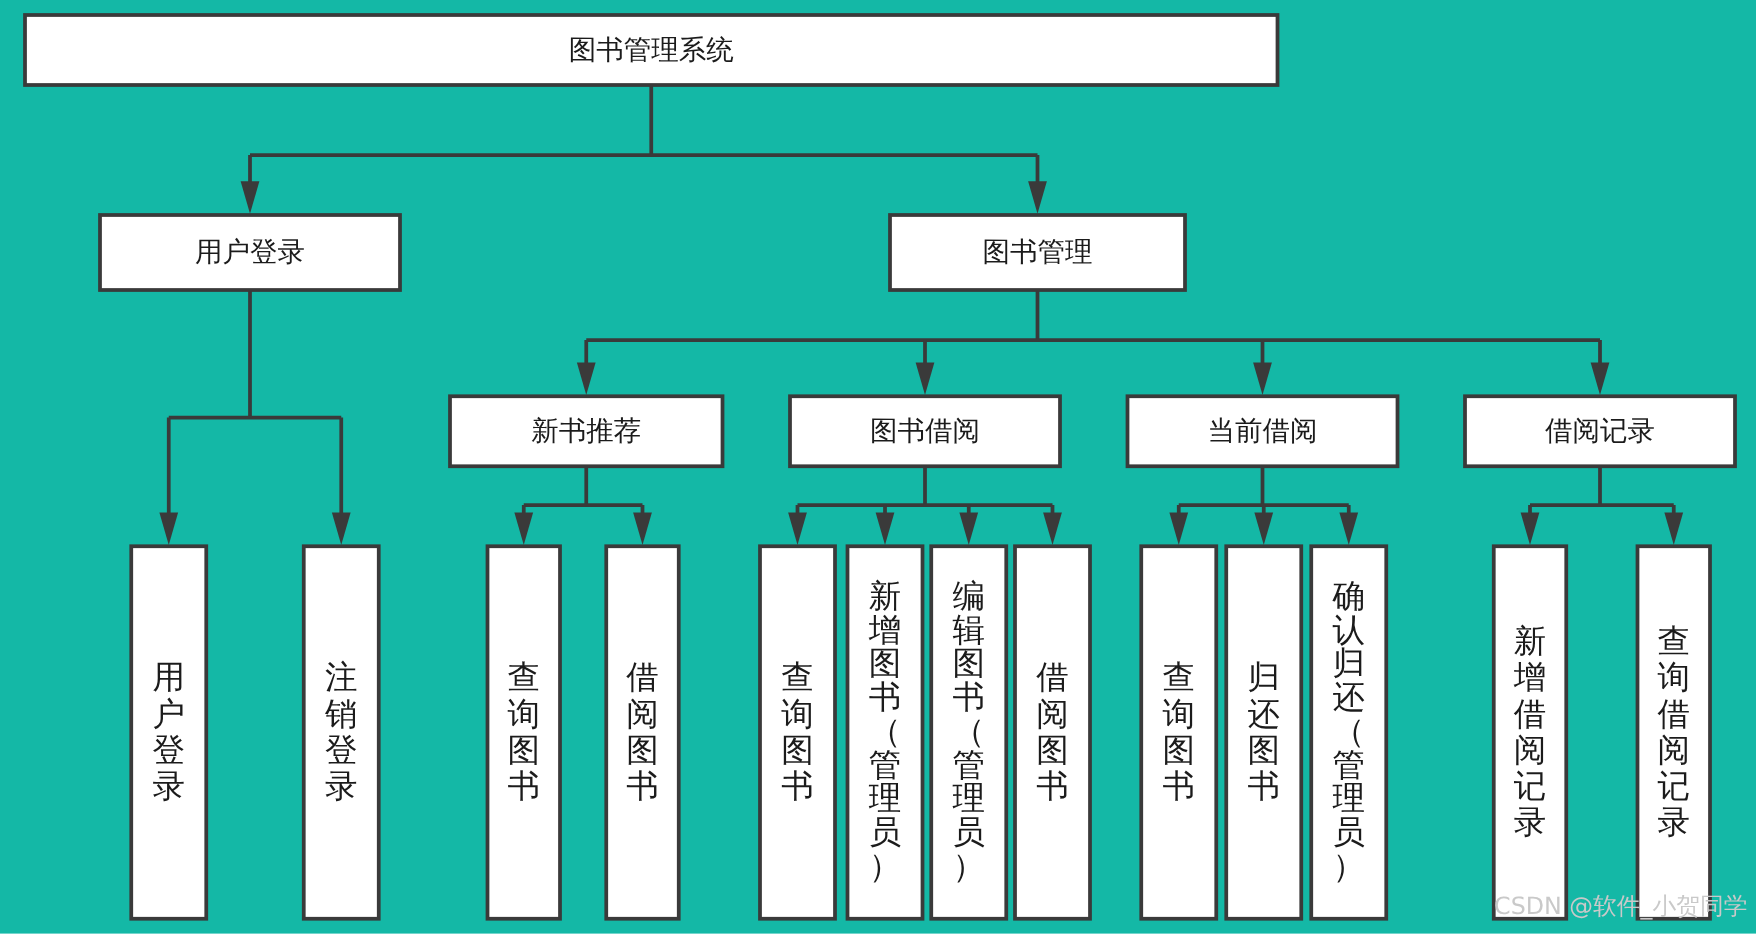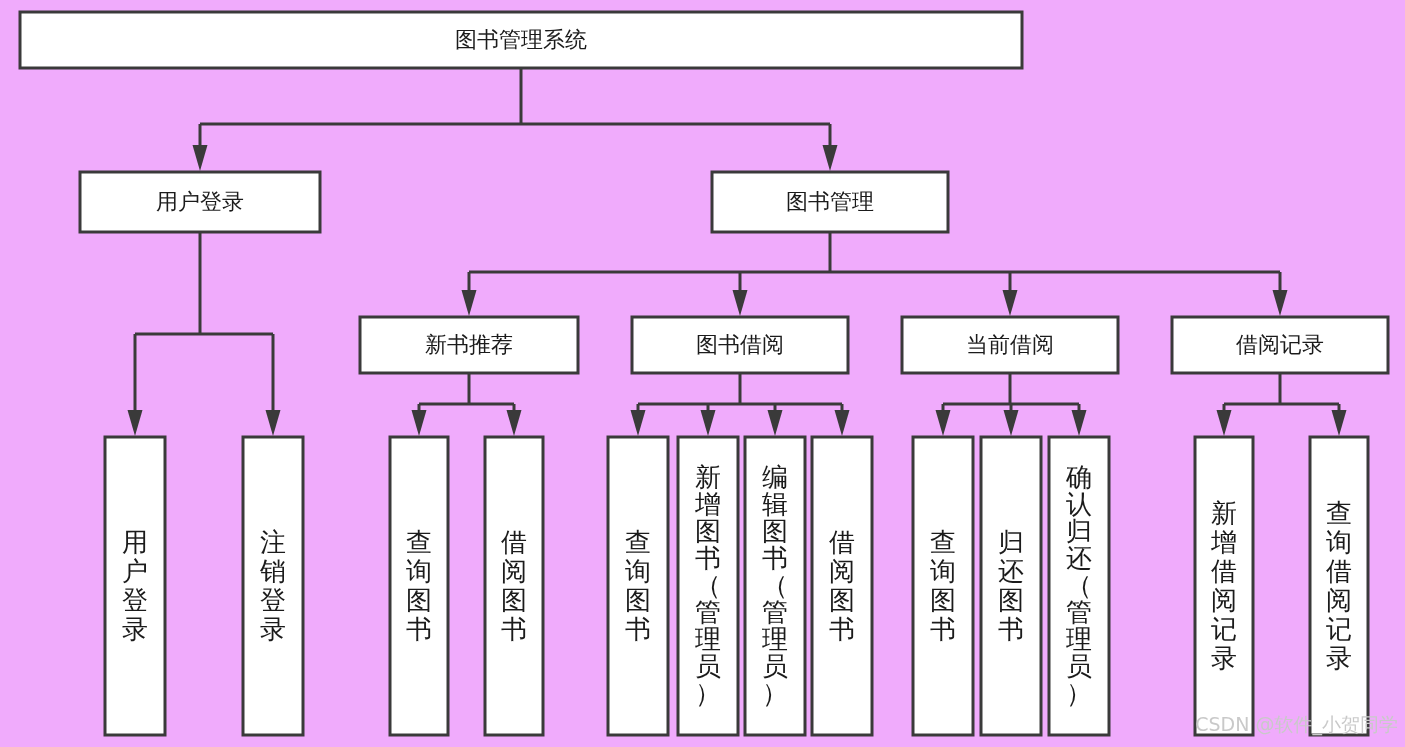--- a/index.html
+++ b/index.html
@@ -11,21 +11,21 @@
   body {
     width: 1405px;
     height: 747px;
     overflow: hidden;
     font-family: "DejaVu Sans", "Liberation Sans", sans-serif;
   }
   #diagram-root {
     position: relative;
     width: 1405px;
     height: 747px;
-    background: #f0abfc;
+    background: #14b8a6;
   }
   svg.diagram-canvas {
     position: absolute;
     left: 0;
     top: 0;
     width: 1405px;
     height: 747px;
     display: block;
   }
   

